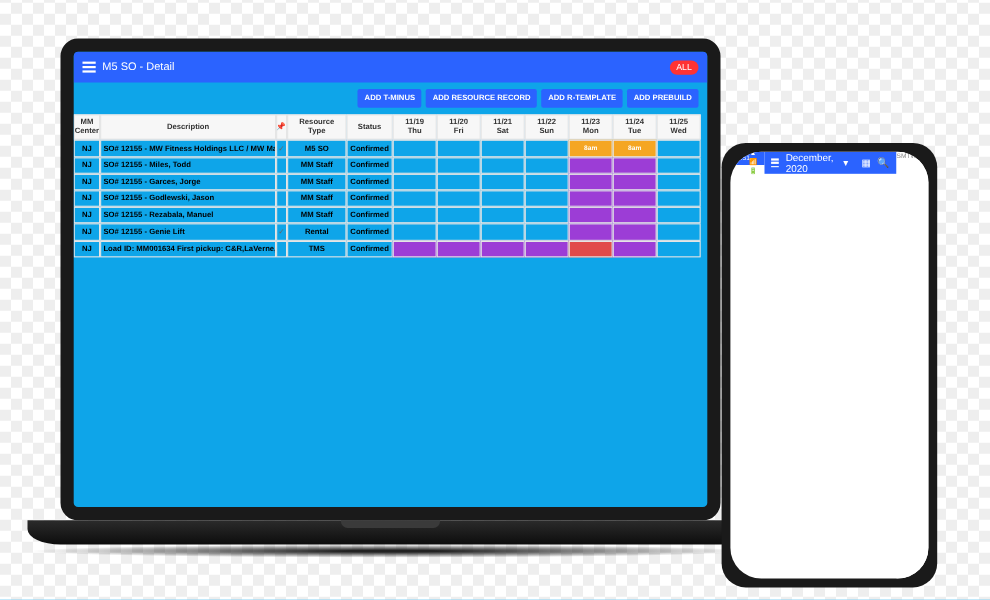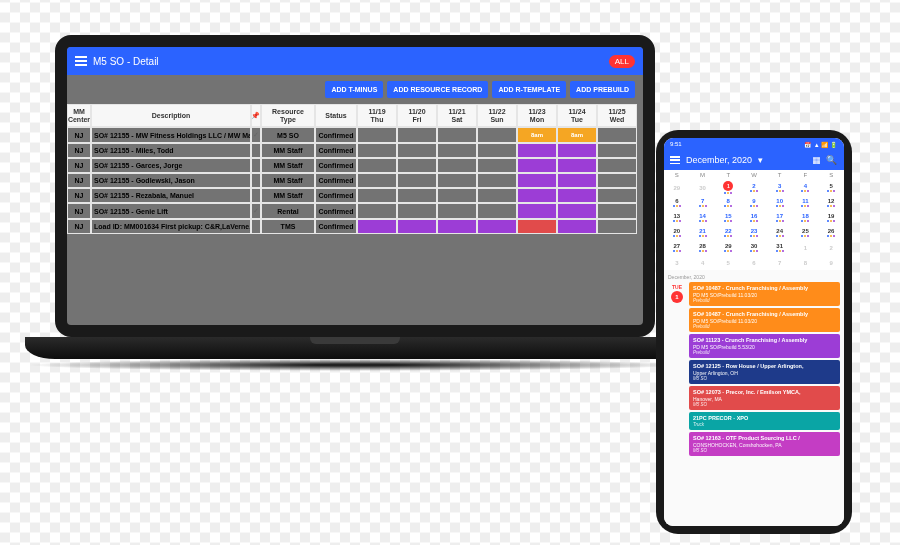--- a/index.html
+++ b/index.html
@@ -1,20 +1,20 @@
 <!DOCTYPE html>
 <html><head>
 <meta charset="utf-8">
 <style>
   * { margin: 0; padding: 0; box-sizing: border-box; font-family: Arial, Helvetica, sans-serif; }
   body { width: 900px; height: 545px; background: repeating-conic-gradient(#eee 0% 25%, #fff 0% 50%) 50% / 20px 20px; position: relative; }
 
   
   .laptop { position: absolute; left: 55px; top: 35px; width: 620px; height: 450px; }
-  .laptop-screen { width: 600px; height: 302px; background: #737373; border: 12px solid #1a1a1a; border-radius: 16px; overflow: hidden; position: relative; }
+  .laptop-screen { width: 600px; height: 438px; background: #0ea5e9; border: 12px solid #1a1a1a; border-radius: 16px; overflow: hidden; position: relative; }
   .laptop-base { width: 660px; height: 22px; background: linear-gradient(#2b2b2b,#0d0d0d); border-radius: 0 0 30px 30px/0 0 14px 14px; margin-left:-30px; position:relative; }
   .laptop-base::before { content:""; position:absolute; left:50%; top:0; transform:translateX(-50%); width:90px; height:7px; background:#3a3a3a; border-radius:0 0 6px 6px; }
   .laptop-feet { width:660px; height:12px; margin-left:-30px; background:radial-gradient(ellipse at center,#222 10%,transparent 70%); }
 
   .app-header { background:#2b63ff; height:28px; display:flex; align-items:center; padding:0 8px; color:#fff; font-size:10px; }
   .app-header .menu-icon { width:12px; height:10px; display:flex; flex-direction:column; justify-content:space-between; margin-right:6px; cursor:pointer;}
   .app-header .menu-icon span { height:2px; background:#fff; }
   .all-badge { margin-left:auto; background:#ff3333; color:#fff; border-radius:10px; font-size:8px; padding:2px 6px; font-weight:normal;}
 
   .toolbar { display:flex; justify-content:flex-end; gap:4px; padding:6px 8px; }
@@ -27,21 +27,21 @@
   .grid .td.center { justify-content:center; }
   .grid .td.bold { font-weight:bold; }
   .grid .pin { justify-content:center; color:#666; }
   .grid .check::before { content:"✓"; font-size:7px; }
   .bar-purple { background:#9c3dd6; }
   .bar-orange { background:#f5a623; color:#fff; font-weight:bold; justify-content:center; font-size:6px;}
   .bar-red { background:#e14b4b; }
 
   
   .phone { position:absolute; right:48px; top:130px; width:196px; height:404px; background:#1a1a1a; border-radius:22px; padding:8px; }
-  .phone-screen { width:100%; height:100%; background:#fff; border-radius:9px; overflow:hidden; display:flex; flex-direction:column; }
+  .phone-screen { width:100%; height:100%; background:#fff; border-radius:28px; overflow:hidden; display:flex; }
   .phone-status { background:#2b63ff; height:12px; display:flex; justify-content:space-between; align-items:center; padding:0 6px; color:#fff; font-size:6px;}
   .phone-topbar { background:#2b63ff; height:20px; display:flex; align-items:center; padding:0 6px; color:#fff; font-size:9px; gap:6px;}
   .phone-topbar .menu-icon { width:10px; height:8px; display:flex; flex-direction:column; justify-content:space-between;}
   .phone-topbar .menu-icon span{height:1.5px;background:#fff;}
   .phone-topbar .spacer{flex:1;}
   .phone-topbar .icon{font-size:9px;}
   .cal-head { display:grid; grid-template-columns:repeat(7,1fr); background:#fff; font-size:6px; color:#888; text-align:center; padding:2px 0;}
   .cal-grid { display:grid; grid-template-columns:repeat(7,1fr); grid-auto-rows:15px; font-size:6px; color:#333;}
   .cal-cell { display:flex; align-items:center; justify-content:center; flex-direction:column; position:relative;}
   .cal-cell.dim { color:#ccc;}

